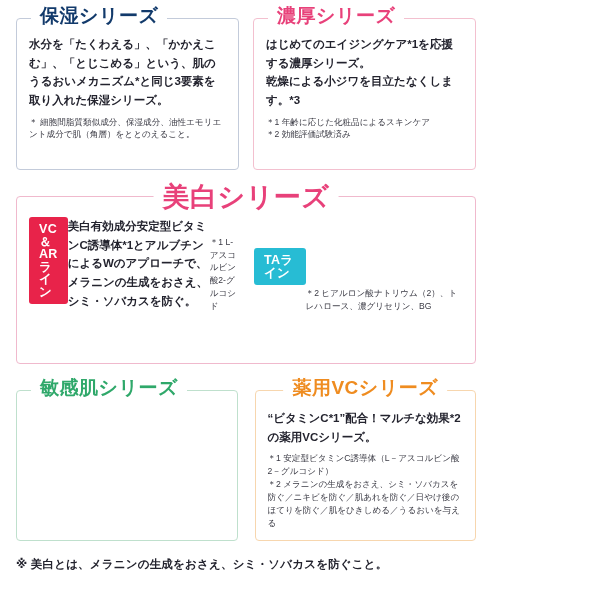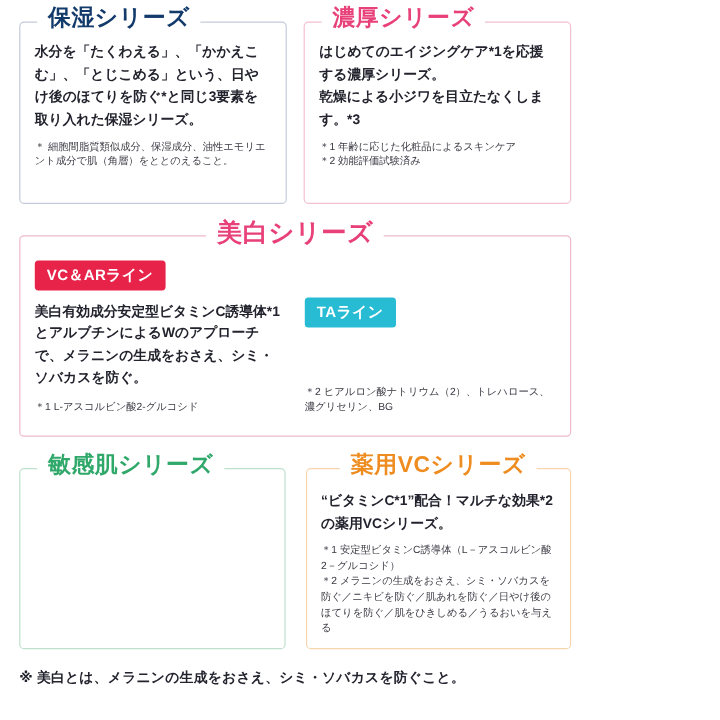--- a/index.html
+++ b/index.html
@@ -76,30 +76,30 @@
     border: 1.5px solid #f0b9cd;
     border-radius: 4px;
     box-sizing: border-box;
     padding: 20px 12px 12px 12px;
     min-height: 168px;
   }
   .row2 .card-title {
     left: 50%;
     transform: translateX(-50%);
     color: #e8417a;
-    font-size: 21px;
+    font-size: 27px;
   }
   .cols2 {
     display: flex;
     gap: 16px;
   }
   .col {
     flex: 1 1 0;
     display: flex;
-    flex-direction: column;
+    flex-direction: row;
   }
   .tag {
     display: inline-block;
     align-self: flex-start;
     color: #ffffff;
     font-size: 12.5px;
     font-weight: bold;
     line-height: 1;
     padding: 6px 10px 6px 10px;
     border-radius: 3px;
@@ -136,21 +136,21 @@
 </style>
 </head>
 <body>
 
 <div class="page">
 
   <div class="row1">
 
     <section class="card c-navy">
       <div class="card-title">保湿シリーズ</div>
-      <p class="body-text" style="white-space:pre-line">水分を「たくわえる」、「かかえこむ」、「とじこめる」という、日やけ後のほてりを防ぐ*と同じ3要素を取り入れた保湿シリーズ。</p>
+      <p class="body-text" style="white-space:pre-line">水分を「たくわえる」、「かかえこむ」、「とじこめる」という、肌のうるおいメカニズム*と同じ3要素を取り入れた保湿シリーズ。</p>
       <p class="note-text" style="white-space:pre-line">＊ 細胞間脂質類似成分、保湿成分、油性エモリエント成分で肌（角層）をととのえること。</p>
     </section>
 
     <section class="card c-pink">
       <div class="card-title">濃厚シリーズ</div>
       <p class="body-text" style="white-space:pre-line">はじめてのエイジングケア*1を応援する濃厚シリーズ。
 乾燥による小ジワを目立たなくします。*3</p>
       <p class="note-text" style="white-space:pre-line">＊1 年齢に応じた化粧品によるスキンケア
 ＊2 効能評価試験済み</p>
     </section>

